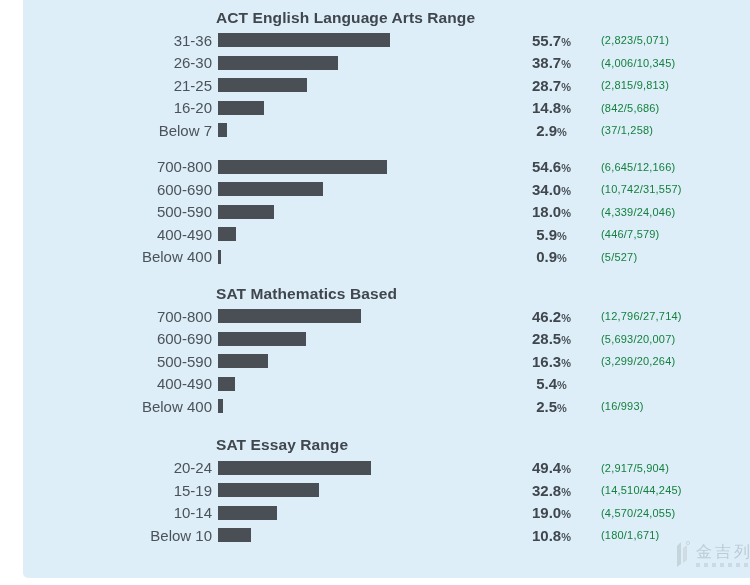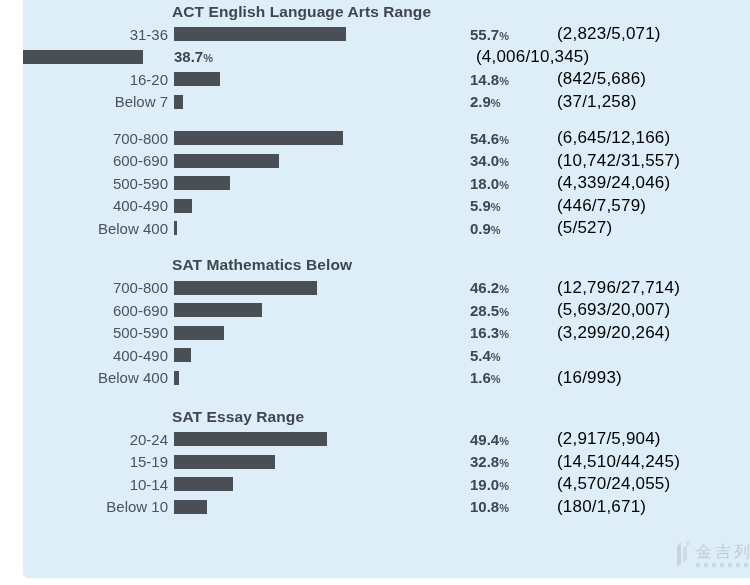--- a/index.html
+++ b/index.html
@@ -6,21 +6,21 @@
   body{
     width:750px;height:585px;background:#ffffff;overflow:hidden;
     font-family:"Liberation Sans","DejaVu Sans",sans-serif;
     -webkit-font-smoothing:antialiased;
   }
   .page{position:relative;width:750px;height:585px;background:#ffffff;}
   .panel{
     position:absolute;left:23px;top:0;width:727px;height:578px;
     background:#ddeef8;border-bottom-left-radius:5px;
   }
-  .chart{position:relative;}
+  .chart{position:relative;padding-top:6px;margin-left:44px;}
   .section{margin:0;}
   .section + .section.m14{margin-top:14px;}
   .section.m16{margin-top:16px;}
   .section-title{
     height:23px;display:flex;align-items:center;
     margin-left:149px;
     font-size:15.5px;font-weight:bold;color:#40464d;letter-spacing:0.1px;
   }
   .row{
     display:grid;
@@ -30,27 +30,27 @@
     height:22.5px;
   }
   .row-label{
     text-align:right;
     font-size:15px;color:#4b525a;
     white-space:nowrap;
   }
   .bar-cell{display:flex;align-items:center;height:100%;}
   .bar{height:14px;background:#4a4f55;}
   .pct-cell{
-    text-align:left;white-space:nowrap;
+    text-align:center;white-space:nowrap;
     font-weight:bold;color:#40464d;font-size:15px;
   }
   .pct-sign{font-size:11px;font-weight:bold;color:#4b525a;}
   .fraction{
     padding-left:6px;white-space:nowrap;
-    font-size:17px;color:#000000;letter-spacing:0.2px;
+    font-size:11px;color:#15803d;letter-spacing:0.2px;
   }
   .watermark{
     position:absolute;right:-8px;bottom:6px;
     display:flex;align-items:center;
     color:#b7c6cf;opacity:0.85;
   }
   .wm-logo{margin-right:3px;}
   .wm-textcol{display:flex;flex-direction:column;}
   .wm-text{
     font-size:16px;letter-spacing:3px;color:#b7c6cf;line-height:18px;
@@ -76,29 +76,40 @@
     <span class="bar-cell">
       <span class="bar" style="width: 172.113px;"></span>
     </span>
     <span class="pct-cell">
       <span>55.7</span><span class="pct-sign">%</span>
     </span>
     <span class="fraction">(2,823/5,071)</span>
   </div>
 
   <div class="row">
+    <span class="row-label">26-30</span>
     <span class="bar-cell">
       <span class="bar" style="width: 119.583px;"></span>
     </span>
     <span class="pct-cell">
       <span>38.7</span><span class="pct-sign">%</span>
     </span>
     <span class="fraction">(4,006/10,345)</span>
   </div>
 
+  <div class="row">
+    <span class="row-label">21-25</span>
+    <span class="bar-cell">
+      <span class="bar" style="width: 88.683px;"></span>
+    </span>
+    <span class="pct-cell">
+      <span>28.7</span><span class="pct-sign">%</span>
+    </span>
+    <span class="fraction">(2,815/9,813)</span>
+  </div>
 
   <div class="row">
     <span class="row-label">16-20</span>
     <span class="bar-cell">
       <span class="bar" style="width: 45.732px;"></span>
     </span>
     <span class="pct-cell">
       <span>14.8</span><span class="pct-sign">%</span>
     </span>
     <span class="fraction">(842/5,686)</span>
@@ -168,21 +179,21 @@
       <span class="bar" style="width: 2.781px;"></span>
     </span>
     <span class="pct-cell">
       <span>0.9</span><span class="pct-sign">%</span>
     </span>
     <span class="fraction">(5/527)</span>
   </div>
 </div>
 
   <div class="section m14">
-    <div class="section-title">SAT Mathematics Below</div>
+    <div class="section-title">SAT Mathematics Based</div>
 
   <div class="row">
     <span class="row-label">700-800</span>
     <span class="bar-cell">
       <span class="bar" style="width: 142.758px;"></span>
     </span>
     <span class="pct-cell">
       <span>46.2</span><span class="pct-sign">%</span>
     </span>
     <span class="fraction">(12,796/27,714)</span>
@@ -219,21 +230,21 @@
       <span>5.4</span><span class="pct-sign">%</span>
     </span>
   </div>
 
   <div class="row">
     <span class="row-label">Below 400</span>
     <span class="bar-cell">
       <span class="bar" style="width: 4.944px;"></span>
     </span>
     <span class="pct-cell">
-      <span>1.6</span><span class="pct-sign">%</span>
+      <span>2.5</span><span class="pct-sign">%</span>
     </span>
     <span class="fraction">(16/993)</span>
   </div>
 </div>
 
   <div class="section m16">
     <div class="section-title">SAT Essay Range</div>
 
   <div class="row">
     <span class="row-label">20-24</span>

